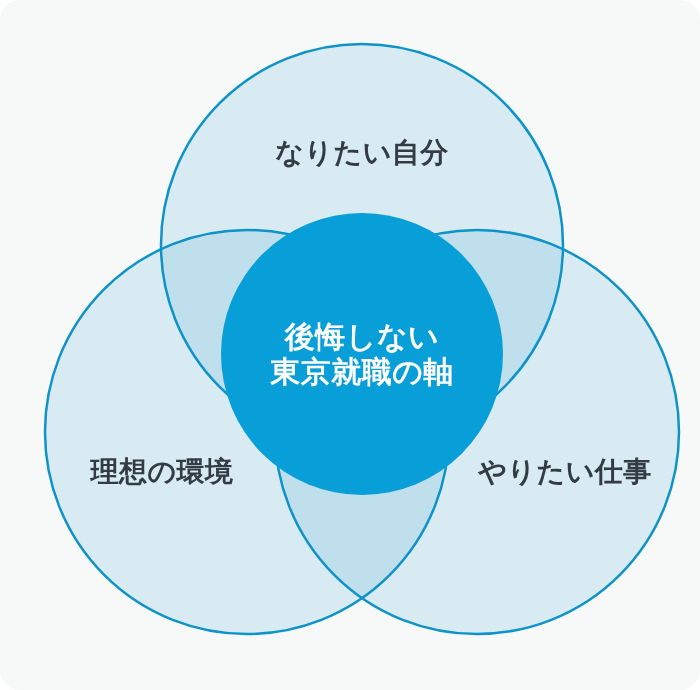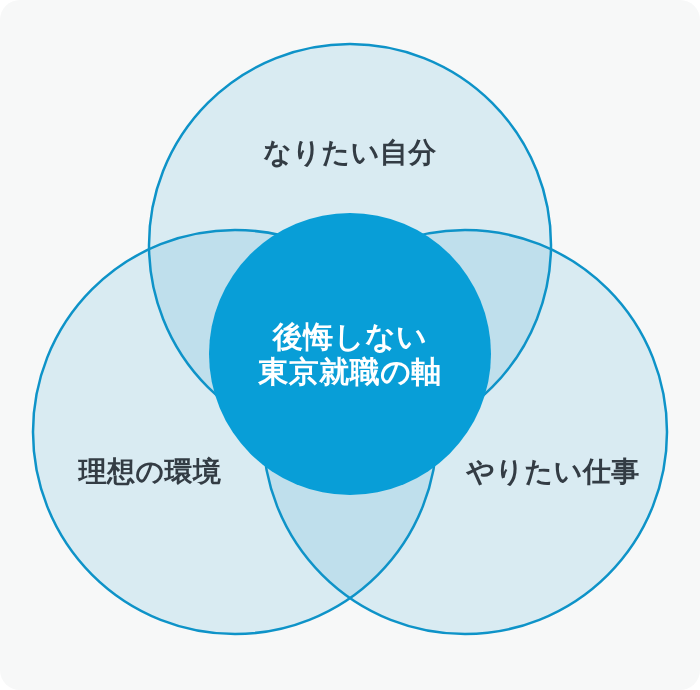--- a/index.html
+++ b/index.html
@@ -22,20 +22,21 @@
     position: relative;
   }
   .card {
     position: absolute;
     inset: 0;
     width: 700px;
     height: 690px;
     border-radius: 20px;
     background: var(--card-bg);
     overflow: hidden;
+    padding-left: 12px;
   }
   svg.venn-svg { display: block; }
   .venn {
     fill: var(--circle-fill);
     fill-opacity: 0.13;
     stroke: var(--circle-stroke);
     stroke-width: 2.5;
   }
   .core {
     fill: var(--center-fill);

